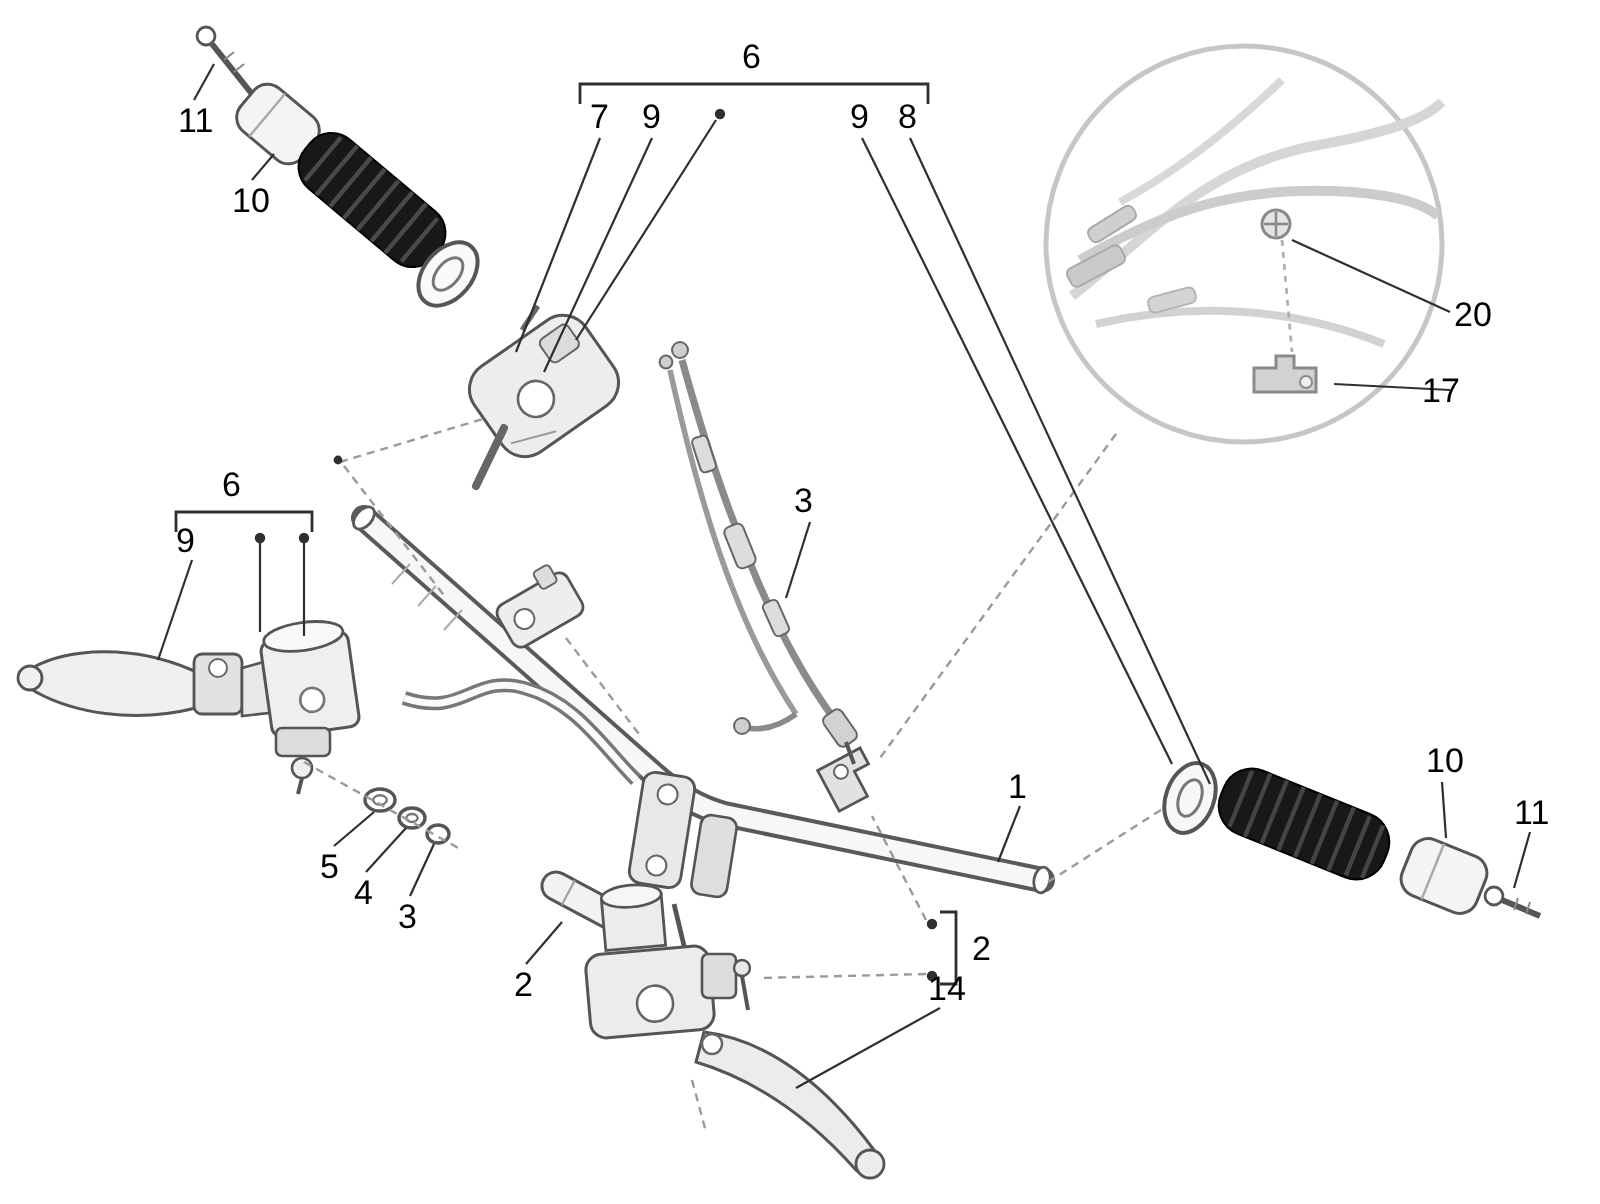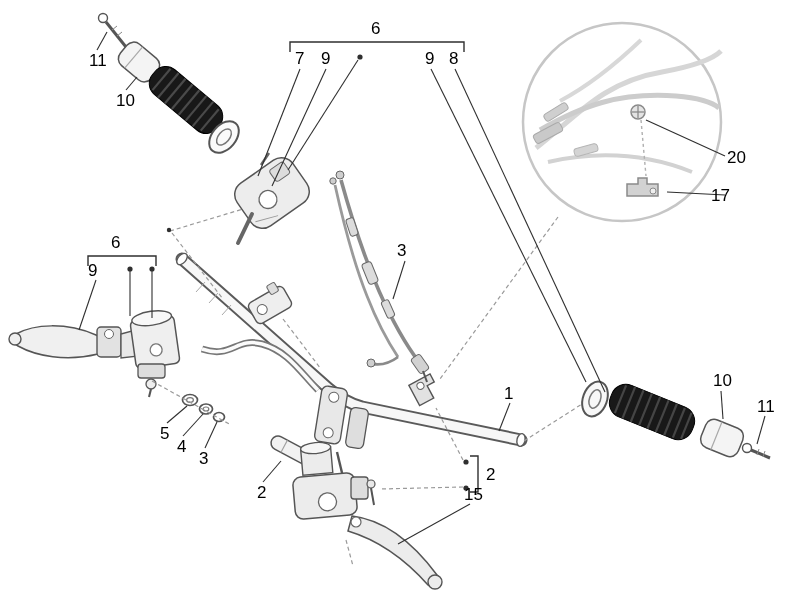--- a/index.html
+++ b/index.html
@@ -300,17 +300,17 @@
 <span class="callout" style="left:711px;top:187px">17</span>
 <span class="callout" style="left:111px;top:234px">6</span>
 <span class="callout" style="left:88px;top:262px">9</span>
 <span class="callout" style="left:397px;top:242px">3</span>
 <span class="callout" style="left:160px;top:425px">5</span>
 <span class="callout" style="left:177px;top:438px">4</span>
 <span class="callout" style="left:199px;top:450px">3</span>
 <span class="callout" style="left:257px;top:484px">2</span>
 <span class="callout" style="left:504px;top:385px">1</span>
 <span class="callout" style="left:486px;top:466px">2</span>
-<span class="callout" style="left:464px;top:486px">15</span>
+<span class="callout" style="left:464px;top:486px">14</span>
 <span class="callout" style="left:713px;top:372px">10</span>
 <span class="callout" style="left:757px;top:398px">11</span>
 
 </div>
 
 </body></html>

